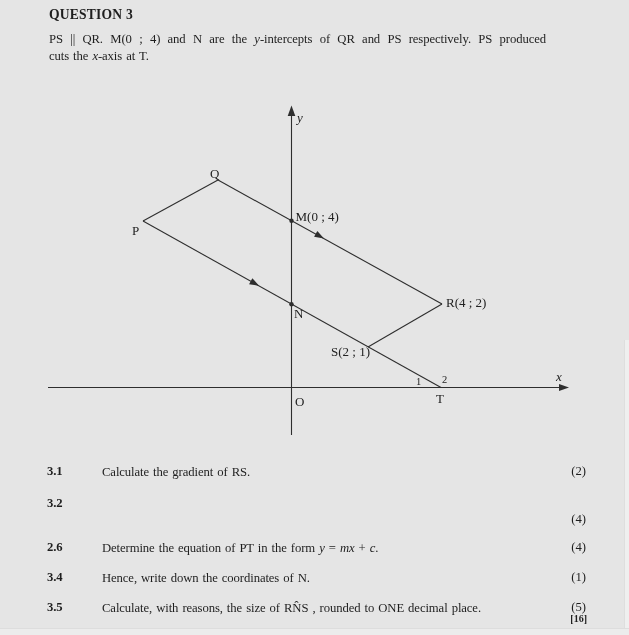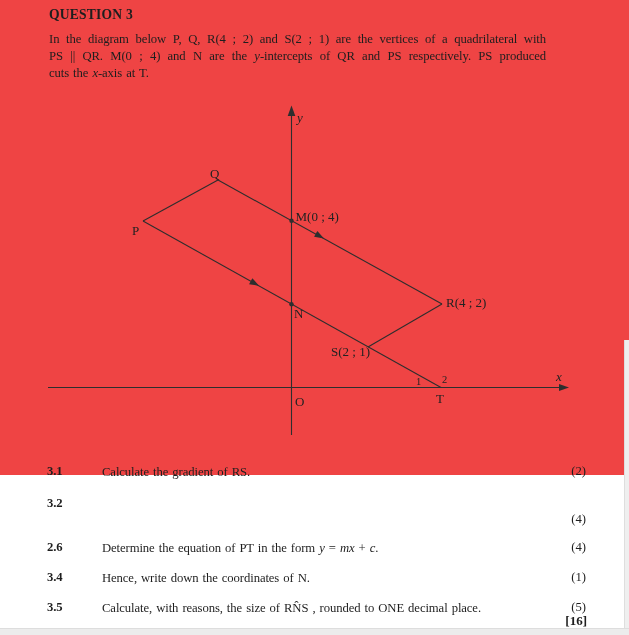--- a/index.html
+++ b/index.html
@@ -1,50 +1,49 @@
 <!DOCTYPE html>
 <html><head>
 <meta charset="utf-8">
 <style>
   html,body{margin:0;padding:0;}
   body{
     width:629px;height:635px;background:#ffffff;overflow:hidden;
     font-family:"Liberation Serif","DejaVu Serif",serif;
     color:#1e1e1e;
   }
-  .page{position:relative;width:629px;height:475px;background:#ef4444;}
+  .page{position:relative;width:629px;height:635px;background:#e5e5e5;}
   .title{
     position:absolute;left:49px;top:7px;margin:0;
     font-size:13.6px;font-weight:bold;letter-spacing:.2px;
   }
   .intro{position:absolute;left:49px;top:31px;width:497px;font-size:12.7px;letter-spacing:-.1px;word-spacing:1px;}
   .intro .line{line-height:17px;height:17px;}
   .justify{text-align:justify;text-align-last:justify;}
   .diagram{position:absolute;left:0;top:0;width:629px;height:635px;}
   .diagram text{font-family:"Liberation Serif","DejaVu Serif",serif;font-size:13px;fill:#222;}
   .diagram .small{font-size:10.5px;}
   .diagram .ital{font-style:italic;}
   .qrow{position:absolute;left:47px;width:500px;font-size:12.7px;letter-spacing:-.1px;word-spacing:1px;}
   .qnum{position:absolute;left:0;top:0;font-weight:bold;}
   .qtext{position:absolute;left:55px;top:0;width:443px;}
   .qtext .line{line-height:17px;}
   .mark{position:absolute;left:500px;width:86px;text-align:right;font-size:12.7px;}
-  .total{position:absolute;left:500px;top:613px;width:87px;text-align:right;font-size:13px;font-weight:bold;}
+  .total{position:absolute;left:500px;top:613px;width:87px;text-align:right;font-size:10px;font-weight:bold;}
   .edge-bottom{position:absolute;left:0;top:628px;width:629px;height:7px;background:#ececec;border-top:1px solid #ddd;}
   .edge-right{position:absolute;left:624px;top:340px;width:5px;height:288px;background:#efefef;border-left:1px solid #dedede;}
 </style>
 </head>
 <body>
 
 <div class="page">
 
   <h1 class="title">QUESTION 3</h1>
 
   <div class="intro">
-    <div class="line justify"><span>In the diagram below P, Q, R(4 ; 2) and S(2 ; 1) are the vertices of a quadrilateral with</span></div>
     <div class="line justify"><span>PS || QR. M(0 ; 4) and N are the </span><i>y</i><span>-intercepts of QR and PS respectively. PS produced</span></div>
     <div class="line"><span>cuts the </span><i>x</i><span>-axis at T.</span></div>
   </div>
 
   <svg class="diagram" viewBox="0 0 629 635">
 
     <line x1="291.5" y1="435" x2="291.5" y2="112" stroke="#2e2e2e" stroke-width="1.1"></line>
     <polygon points="291.5,105.5 287.7,116 295.3,116" fill="#2e2e2e"></polygon>
     <line x1="48" y1="387.5" x2="563" y2="387.5" stroke="#2e2e2e" stroke-width="1.1"></line>
     <polygon points="569,387.5 559,383.9 559,391.1" fill="#2e2e2e"></polygon>

